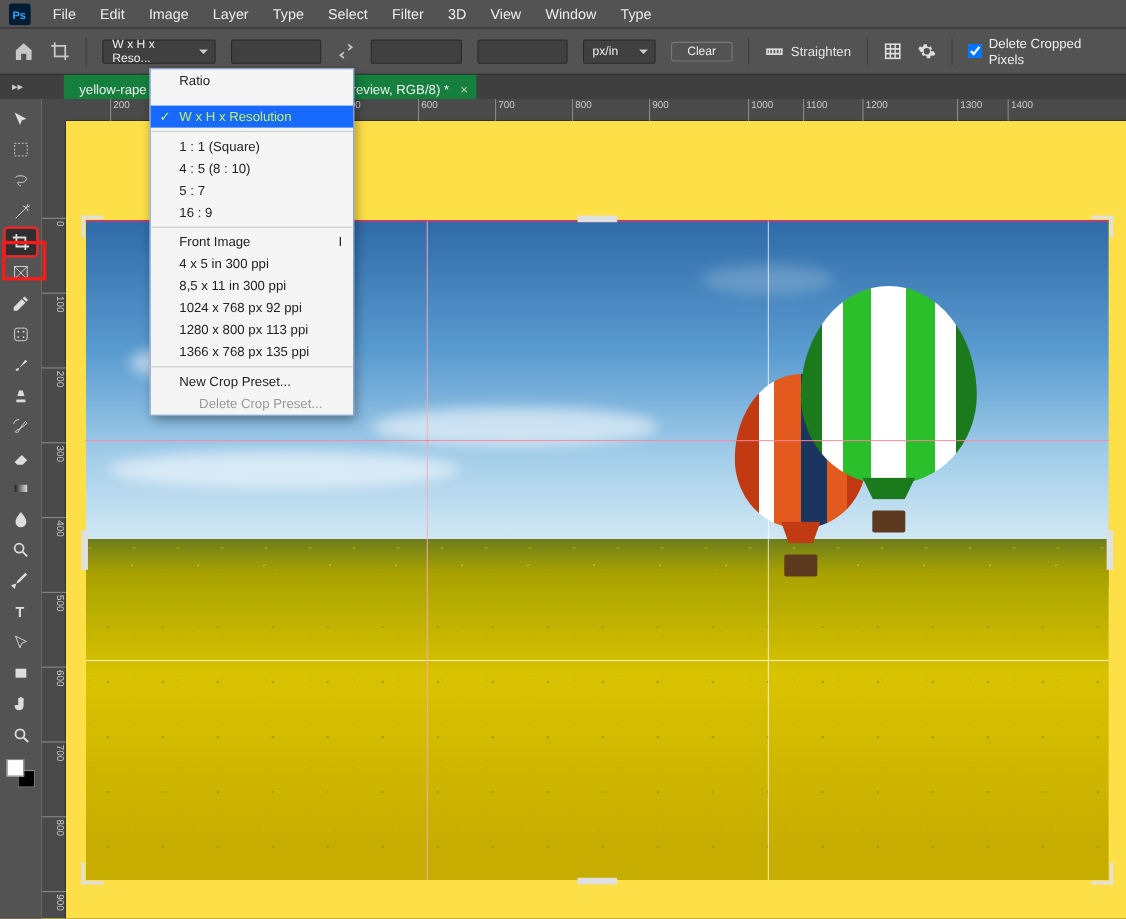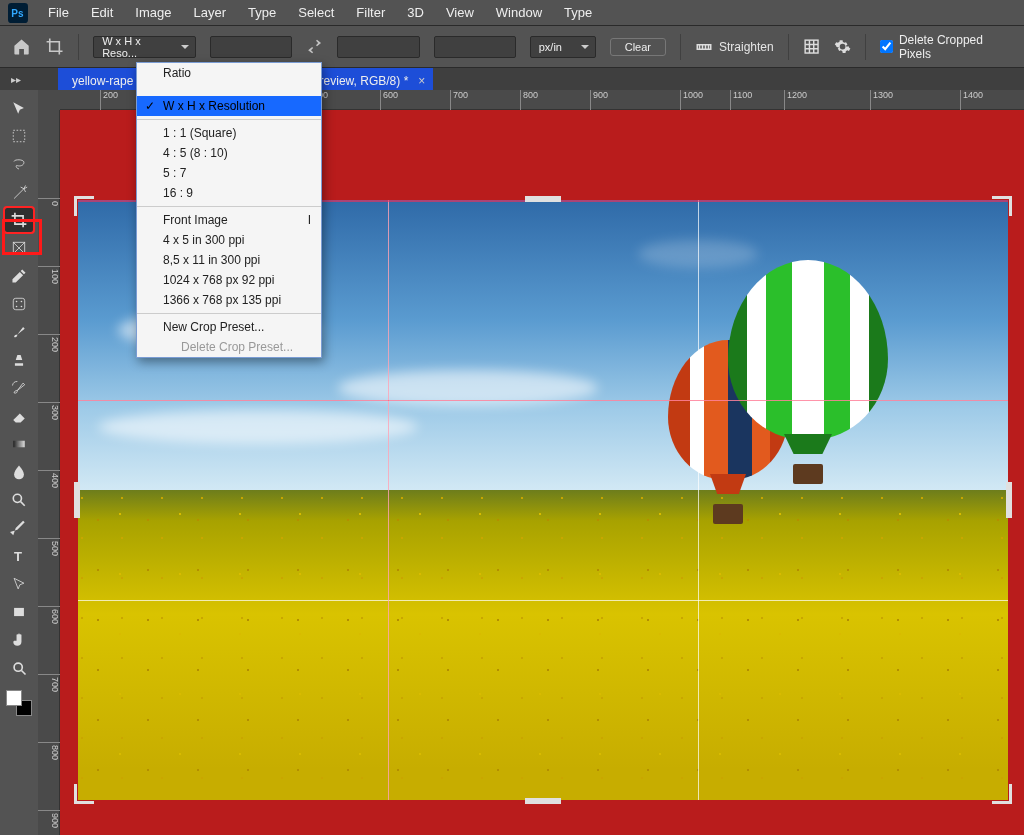--- a/index.html
+++ b/index.html
@@ -22,34 +22,34 @@
 .optbar .clear { border:1px solid #777; background:#535353; padding:2px 14px; border-radius:3px; color:#eee; font-size:11px;}
 .optbar .straighten { display:flex; align-items:center; gap:6px; color:#e5e5e5;}
 .optbar .grid { width:18px;height:18px;}
 .optbar .gear { width:18px;height:18px;}
 .optbar .chk { display:flex; align-items:center; gap:6px; color:#eee;}
 .optbar input[type=checkbox]{ width:13px;height:13px;}
 
 
 .tabstrip { height:22px; background:#3f3f3f; display:flex; align-items:center;}
 .tabstrip .expander { width:32px; display:flex; justify-content:center; color:#ccc; font-size:10px;}
-.doctab { background:#1d4ed8; padding:3px 8px 0 14px; font-size:12px; color:#eee; display:flex; align-items:center; gap:10px; height:22px; position:relative;}
+.doctab { background:#15803d; padding:3px 8px 0 14px; font-size:12px; color:#eee; display:flex; align-items:center; gap:10px; height:22px; position:relative;}
 .doctab .x { color:#ccc; font-size:12px; }
 
 
 .workspace { position:absolute; top:90px; left:0; right:0; bottom:0; display:flex;}
 .toolcol { width:38px; background:#535353; display:flex; flex-direction:column; align-items:center; padding-top:6px; gap:4px;}
 .tool { width:28px; height:24px; display:flex; align-items:center; justify-content:center; border-radius:2px;}
 .tool.active { background:#2f2f2f; outline:2px solid #ff2222; }
 .tool svg { width:18px; height:18px; }
 .fgbg { width:26px;height:26px; position:relative; margin-top:6px;}
 .fgbg .bg { position:absolute; right:0; bottom:0; width:16px;height:16px; background:#000; border:1px solid #888;}
 .fgbg .fg { position:absolute; left:0; top:0; width:16px;height:16px; background:#fff; border:1px solid #888;}
 
-.canvaswrap { flex:1; background:#b91c1c; position:relative; overflow:hidden;}
+.canvaswrap { flex:1; background:#fde047; position:relative; overflow:hidden;}
 
 .ruler-h { position:absolute; top:0; left:22px; right:0; height:20px; background:#4a4a4a; border-bottom:1px solid #333; }
 .ruler-v { position:absolute; top:20px; left:0; width:22px; bottom:0; background:#4a4a4a; border-right:1px solid #333;}
 .ruler-h .tick { position:absolute; top:0; height:20px; color:#ccc; font-size:9px; padding-left:2px; border-left:1px solid #888;}
 .ruler-v .tick { position:absolute; left:0; width:22px; color:#ccc; font-size:9px; border-top:1px solid #888; writing-mode:vertical-rl; padding-top:2px;}
 .ruler-corner { position:absolute; left:0; top:0; width:22px; height:20px; background:#4a4a4a;}
 
 
 .stage { position:absolute; left:40px; top:110px; width:930px; height:600px; }
 .photo { position:absolute; left:0; top:0; width:930px; height:600px; overflow:hidden;}
@@ -88,21 +88,21 @@
 .h-bl{bottom:-4px;left:-4px;border-right:none;border-top:none;}
 .h-br{bottom:-4px;right:-4px;border-left:none;border-top:none;}
 .h-mt{top:-4px;left:50%;transform:translateX(-50%);width:36px;height:6px;background:#e0e0e0;border:none;}
 .h-mb{bottom:-4px;left:50%;transform:translateX(-50%);width:36px;height:6px;background:#e0e0e0;border:none;}
 .h-ml{left:-4px;top:50%;transform:translateY(-50%);width:6px;height:36px;background:#e0e0e0;border:none;}
 .h-mr{right:-4px;top:50%;transform:translateY(-50%);width:6px;height:36px;background:#e0e0e0;border:none;}
 
 
 .popup { position:absolute; left:136px; top:62px; width:186px; background:#f5f5f5; color:#222; border:1px solid #7a9cd4; box-shadow:2px 4px 10px rgba(0,0,0,.4); z-index:50; font-size:12px;}
 .popup .item { padding:3px 12px 3px 26px; position:relative;}
-.popup .item.selected { background:#1769ff; color:#000000;}
+.popup .item.selected { background:#1769ff; color:#bef264;}
 .popup .item.selected::before{content:"✓";position:absolute;left:8px;}
 .popup .item.disabled{ color:#999;padding-left:44px;}
 .popup hr { border:none; border-top:1px solid #ccc; margin:3px 0;}
 .popup .item .shortcut{position:absolute; right:10px;}
 .popup .item.header { padding-bottom:16px;}
 
 .redbox{position:absolute;outline:3px solid #ff1919;pointer-events:none;}
 </style>
 </head>
 <body>
@@ -330,21 +330,21 @@
         <div class="tick" style="left: 180px;">400</div>
         <div class="tick" style="left: 250px;">500</div>
         <div class="tick" style="left: 320px;">600</div>
         <div class="tick" style="left: 390px;">700</div>
         <div class="tick" style="left: 460px;">800</div>
         <div class="tick" style="left: 530px;">900</div>
         <div class="tick" style="left: 620px;">1000</div>
         <div class="tick" style="left: 670px;">1100</div>
         <div class="tick" style="left: 724px;">1200</div>
         <div class="tick" style="left: 810px;">1300</div>
-        <div class="tick" style="left: 900px;">1400</div>
+        <div class="tick" style="left: 856px;">1400</div>
       </div>
     <div class="ruler-v" id="rulerV">
         <div class="tick" style="top: 88px;">0</div>
         <div class="tick" style="top: 156px;">100</div>
         <div class="tick" style="top: 224px;">200</div>
         <div class="tick" style="top: 292px;">300</div>
         <div class="tick" style="top: 360px;">400</div>
         <div class="tick" style="top: 428px;">500</div>
         <div class="tick" style="top: 496px;">600</div>
         <div class="tick" style="top: 564px;">700</div>
@@ -398,19 +398,20 @@
     <hr>
     <div class="item">1 : 1 (Square)</div>
     <div class="item">4 : 5 (8 : 10)</div>
     <div class="item">5 : 7</div>
     <div class="item">16 : 9</div>
     <hr>
     <div class="item">Front Image<span class="shortcut">I</span></div>
     <div class="item">4 x 5 in 300 ppi</div>
     <div class="item">8,5 x 11 in 300 ppi</div>
     <div class="item">1024 x 768 px 92 ppi</div>
+    <div class="item">1280 x 800 px 113 ppi</div>
     <div class="item">1366 x 768 px 135 ppi</div>
     <hr>
     <div class="item">New Crop Preset...</div>
     <div class="item disabled">Delete Crop Preset...</div>
   </div>
 
 <div class="redbox" style="left:5px; top:222px; width:34px; height:30px;"></div>
 
 </body></html>

